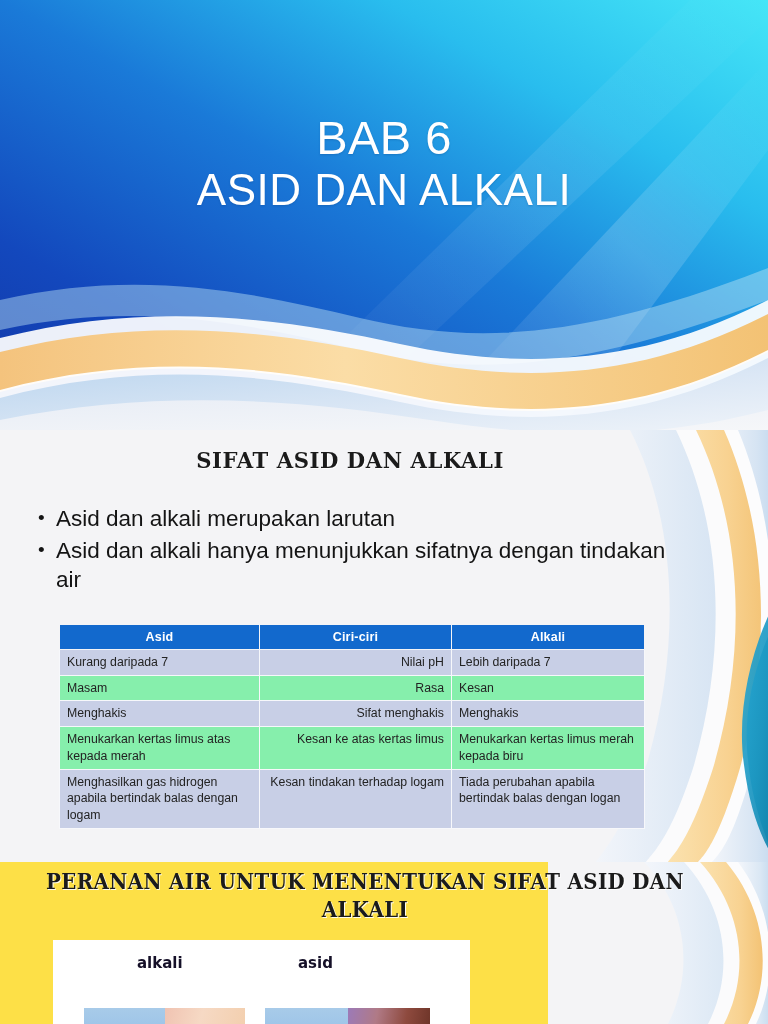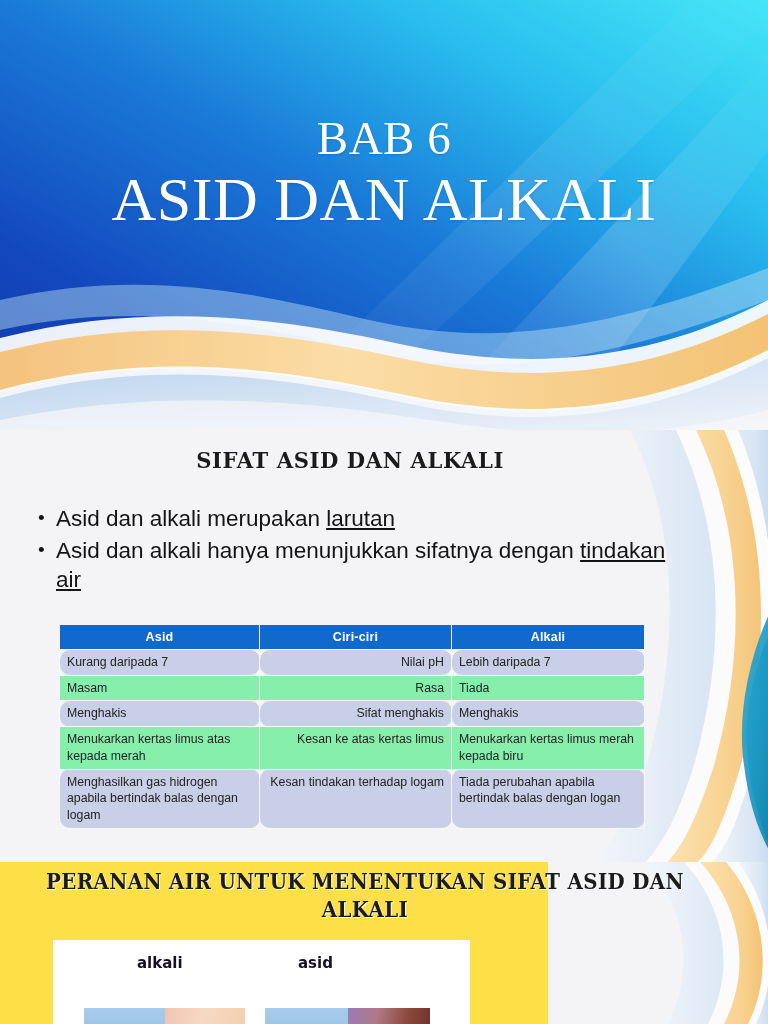--- a/index.html
+++ b/index.html
@@ -7,33 +7,33 @@
     width:768px;height:1024px;overflow:hidden;
     background:#f4f4f6;
     font-family:"Liberation Sans", sans-serif;
     position:relative;
   }
   .deck{position:absolute;inset:0;}
 
   
   .slide-title{
     position:absolute;left:0;top:0;width:768px;height:430px;
-    overflow:hidden;background:#f4f4f6;font-family:Liberation Serif, serif;
+    overflow:hidden;background:#f4f4f6;
   }
   .slide-title .bgsvg{position:absolute;left:0;top:0;width:768px;height:430px;}
   .title-block{
     position:absolute;left:0;top:112px;width:768px;
     text-align:center;color:#ffffff;
     font-weight:300;
     letter-spacing:.5px;
     line-height:1.12;
     text-shadow:0 1px 2px rgba(10,60,120,.25);
   }
   .title-line1{font-size:47px;display:block;}
-  .title-line2{font-size:62px;display:block;}
+  .title-line2{font-size:44px;display:block;}
 
   
   .slide-content{
     position:absolute;left:0;top:430px;width:768px;height:432px;
     overflow:hidden;background:#f4f4f6;padding-left:8px;
   }
   .slide-content .edgesvg{position:absolute;right:0;top:0;width:220px;height:432px;}
   .section-head{
     position:absolute;left:0;top:16px;width:700px;text-align:center;
     font-family:"DejaVu Serif", serif;
@@ -45,35 +45,35 @@
   .bullets{position:absolute;left:38px;top:75px;width:640px;}
   .bullet{
     display:flex;align-items:flex-start;
     font-size:22.5px;color:#141414;line-height:1.28;
     margin-bottom:3px;
   }
   .bullet .dot{
     width:18px;flex:0 0 18px;font-size:19px;line-height:1.34;
   }
   .bullet .btext{flex:1;}
-  .u{text-decoration:underline;text-underline-offset:2px;}
+  .u{text-underline-offset:2px;}
 
   
   .tbl-wrap{position:absolute;left:59px;top:194px;width:585px;}
   table.props{border-collapse:collapse;width:585px;table-layout:fixed;}
   table.props th{
     background:#1269cd;color:#ffffff;font-size:12.5px;font-weight:700;
     padding:5px 4px;text-align:center;border:1px solid #f4f4f6;
     letter-spacing:.2px;
   }
   table.props td{
     font-size:12.3px;color:#232323;padding:4px 7px;
     border:1px solid #f7f8fb;vertical-align:top;line-height:1.36;
   }
-  table.props tr.odd td{background:#c8cfe6;border-radius:10px;}
+  table.props tr.odd td{background:#c8cfe6;}
   table.props tr.even td{background:#86efac;}
   table.props td.ctr{text-align:right;}
   col.c1{width:200px;}
   col.c2{width:192px;}
   col.c3{width:193px;}
 
   
   .slide-img{
     position:absolute;left:0;top:862px;width:768px;height:162px;
     overflow:hidden;background:#fde047;
@@ -236,21 +236,21 @@
         </thead>
         <tbody>
           <tr class="odd">
             <td>Kurang daripada 7</td>
             <td class="ctr">Nilai pH</td>
             <td>Lebih daripada 7</td>
           </tr>
           <tr class="even">
             <td>Masam</td>
             <td class="ctr">Rasa</td>
-            <td>Tiada</td>
+            <td>Kesan</td>
           </tr>
           <tr class="odd">
             <td>Menghakis</td>
             <td class="ctr">Sifat menghakis</td>
             <td>Menghakis</td>
           </tr>
           <tr class="even">
             <td>Menukarkan kertas limus atas kepada merah</td>
             <td class="ctr">Kesan ke atas kertas limus</td>
             <td>Menukarkan kertas limus merah kepada biru</td>

